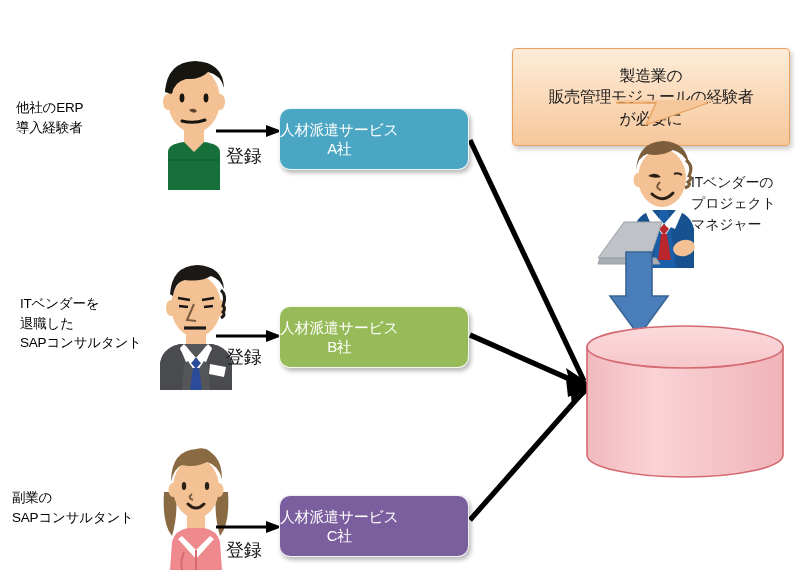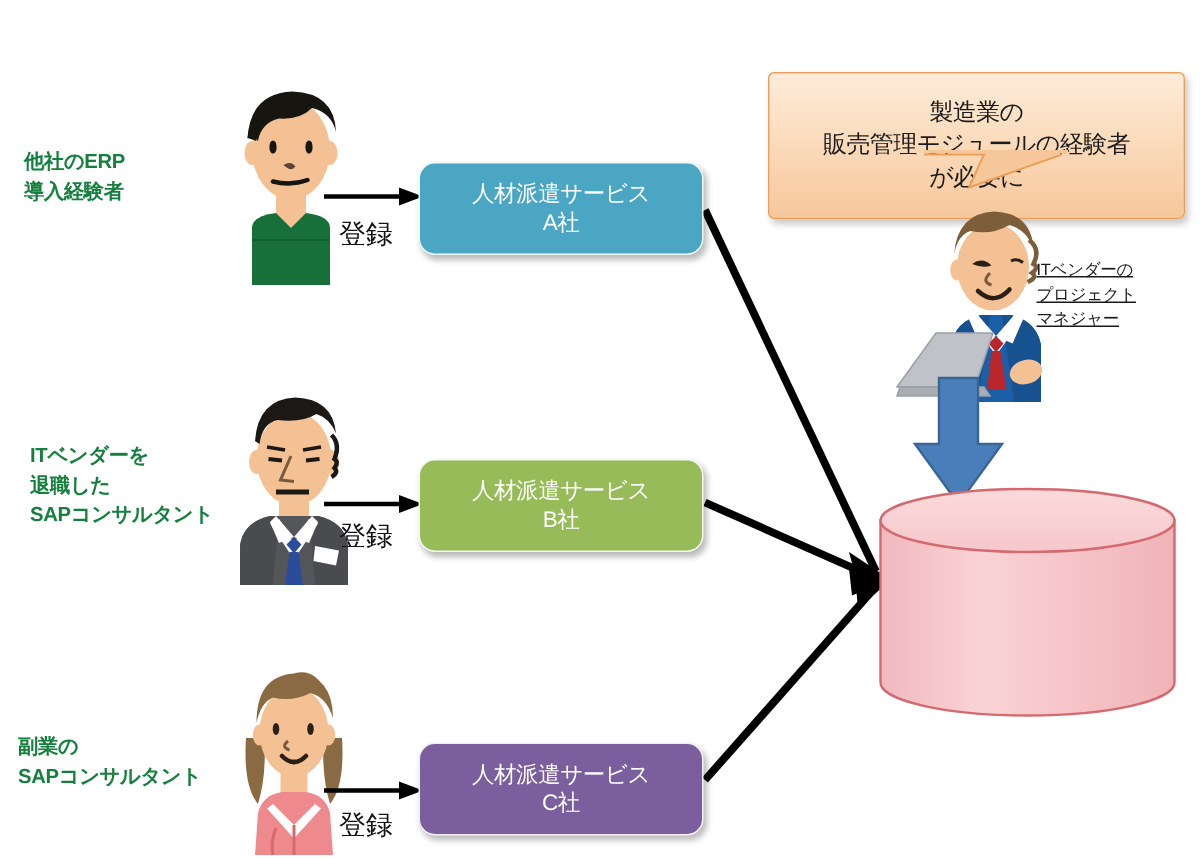--- a/index.html
+++ b/index.html
@@ -15,35 +15,33 @@
     width: 800px;
     height: 572px;
     background: #ffffff;
     overflow: hidden;
   }
   .abs { position: absolute; }
 
   
   .person-label {
     font-size: 13.5px;
-    color: #15803d;
+    color: #000000;
     line-height: 1.45;
     white-space: pre-line;
     letter-spacing: -0.2px;
-    font-weight: bold;
   }
 
   
   .agency-box {
     width: 190px;
     height: 62px;
     border-radius: 11px;
     display: flex;
     align-items: center;
-    justify-content: center;
     text-align: center;
     color: #ffffff;
     font-size: 15px;
     line-height: 1.3;
     white-space: pre-line;
     box-shadow: 2px 3px 4px rgba(0,0,0,0.28);
     border: 1.5px solid rgba(255,255,255,0.9);
     box-sizing: border-box;
     letter-spacing: -0.3px;
   }
@@ -76,26 +74,25 @@
     color: #1a1a1a;
     white-space: pre-line;
     letter-spacing: -0.4px;
   }
 
   
   .cyl-wrap { width: 200px; height: 152px; }
 
   
   .pm-label {
-    font-size: 11px;
+    font-size: 14px;
     color: #1a1a1a;
     line-height: 1.5;
     white-space: pre-line;
     letter-spacing: -0.2px;
-    text-decoration: underline;
   }
   svg { display: block; overflow: visible; }
 </style>
 </head>
 <body>
 
 <div id="canvas">
 
   <svg class="abs" style="left:0;top:0;width:800px;height:572px;" viewBox="0 0 800 572">
     <g stroke="#000000" fill="none" stroke-linecap="butt">

